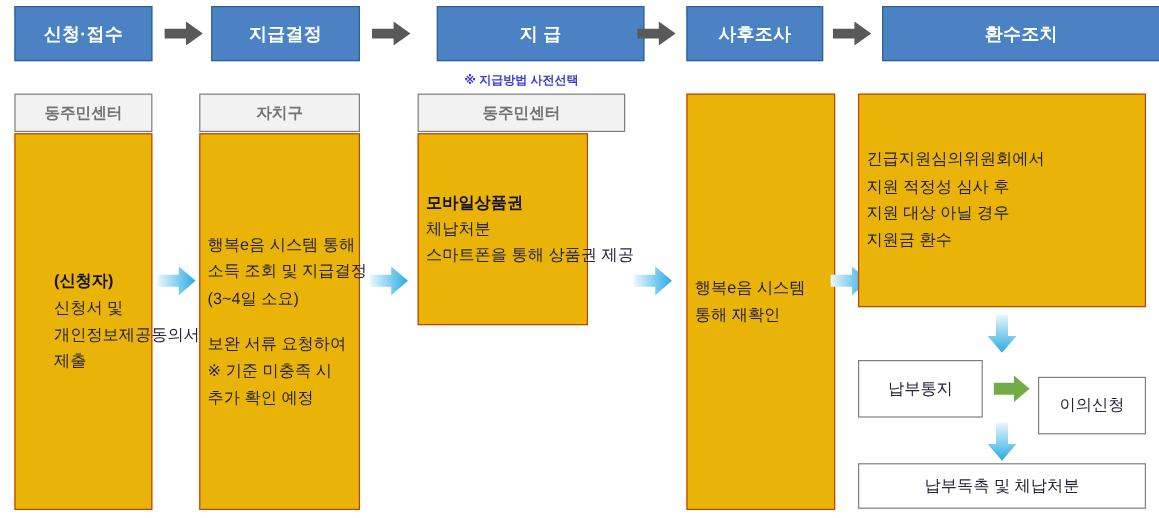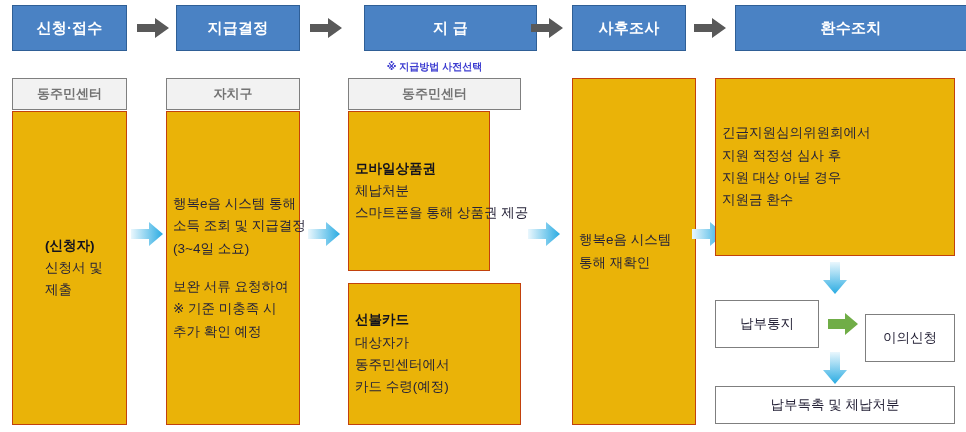--- a/index.html
+++ b/index.html
@@ -146,20 +146,21 @@
   <div class="subhdr" style="left:166px; top:78px; width:134px; height:32px;">
     <span>자치구</span>
   </div>
   <div class="subhdr" style="left:348px; top:78px; width:173px; height:32px;">
     <span>동주민센터</span>
   </div>
 
   <div class="bodybox" id="box-col1" style="left:12px; top:111px; width:115px; height:314px;padding-left:32px;">
       <div class="ln strong">(신청자)</div>
       <div class="ln">신청서 및</div>
+      <div class="ln">개인정보제공동의서</div>
       <div class="ln">제출</div>
     </div>
 
   <div class="arrow" style="left:131px; top:221px;">
     <svg width="32" height="26" viewBox="0 0 32 26" aria-hidden="true">
       <defs>
         <linearGradient id="bg1" x1="0" y1="0" x2="1" y2="0">
           <stop offset="0%" stop-color="#eaf7fd"></stop>
           <stop offset="100%" stop-color="#29abe2"></stop>
         </linearGradient>
@@ -188,26 +189,20 @@
       </defs>
       <path d="M0 8 L18 8 L18 1 L32 13 L18 25 L18 18 L0 18 Z" fill="url(#bg2)"></path>
     </svg>
   </div>
 
   <div class="bodybox" id="box-col3a" style="left:348px; top:111px; width:142px; height:160px;">
       <div class="ln strong">모바일상품권</div>
       <div class="ln">체납처분</div>
       <div class="ln">스마트폰을 통해 상품권 제공</div>
     </div>
-  <div class="bodybox" id="box-col3b" style="left:348px; top:283px; width:173px; height:142px;">
-      <div class="ln strong">선불카드</div>
-      <div class="ln">대상자가</div>
-      <div class="ln">동주민센터에서</div>
-      <div class="ln">카드 수령(예정)</div>
-    </div>
 
   <div class="arrow" style="left:528px; top:221px;">
     <svg width="32" height="26" viewBox="0 0 32 26" aria-hidden="true">
       <defs>
         <linearGradient id="bg3" x1="0" y1="0" x2="1" y2="0">
           <stop offset="0%" stop-color="#eaf7fd"></stop>
           <stop offset="100%" stop-color="#29abe2"></stop>
         </linearGradient>
       </defs>
       <path d="M0 8 L18 8 L18 1 L32 13 L18 25 L18 18 L0 18 Z" fill="url(#bg3)"></path>

